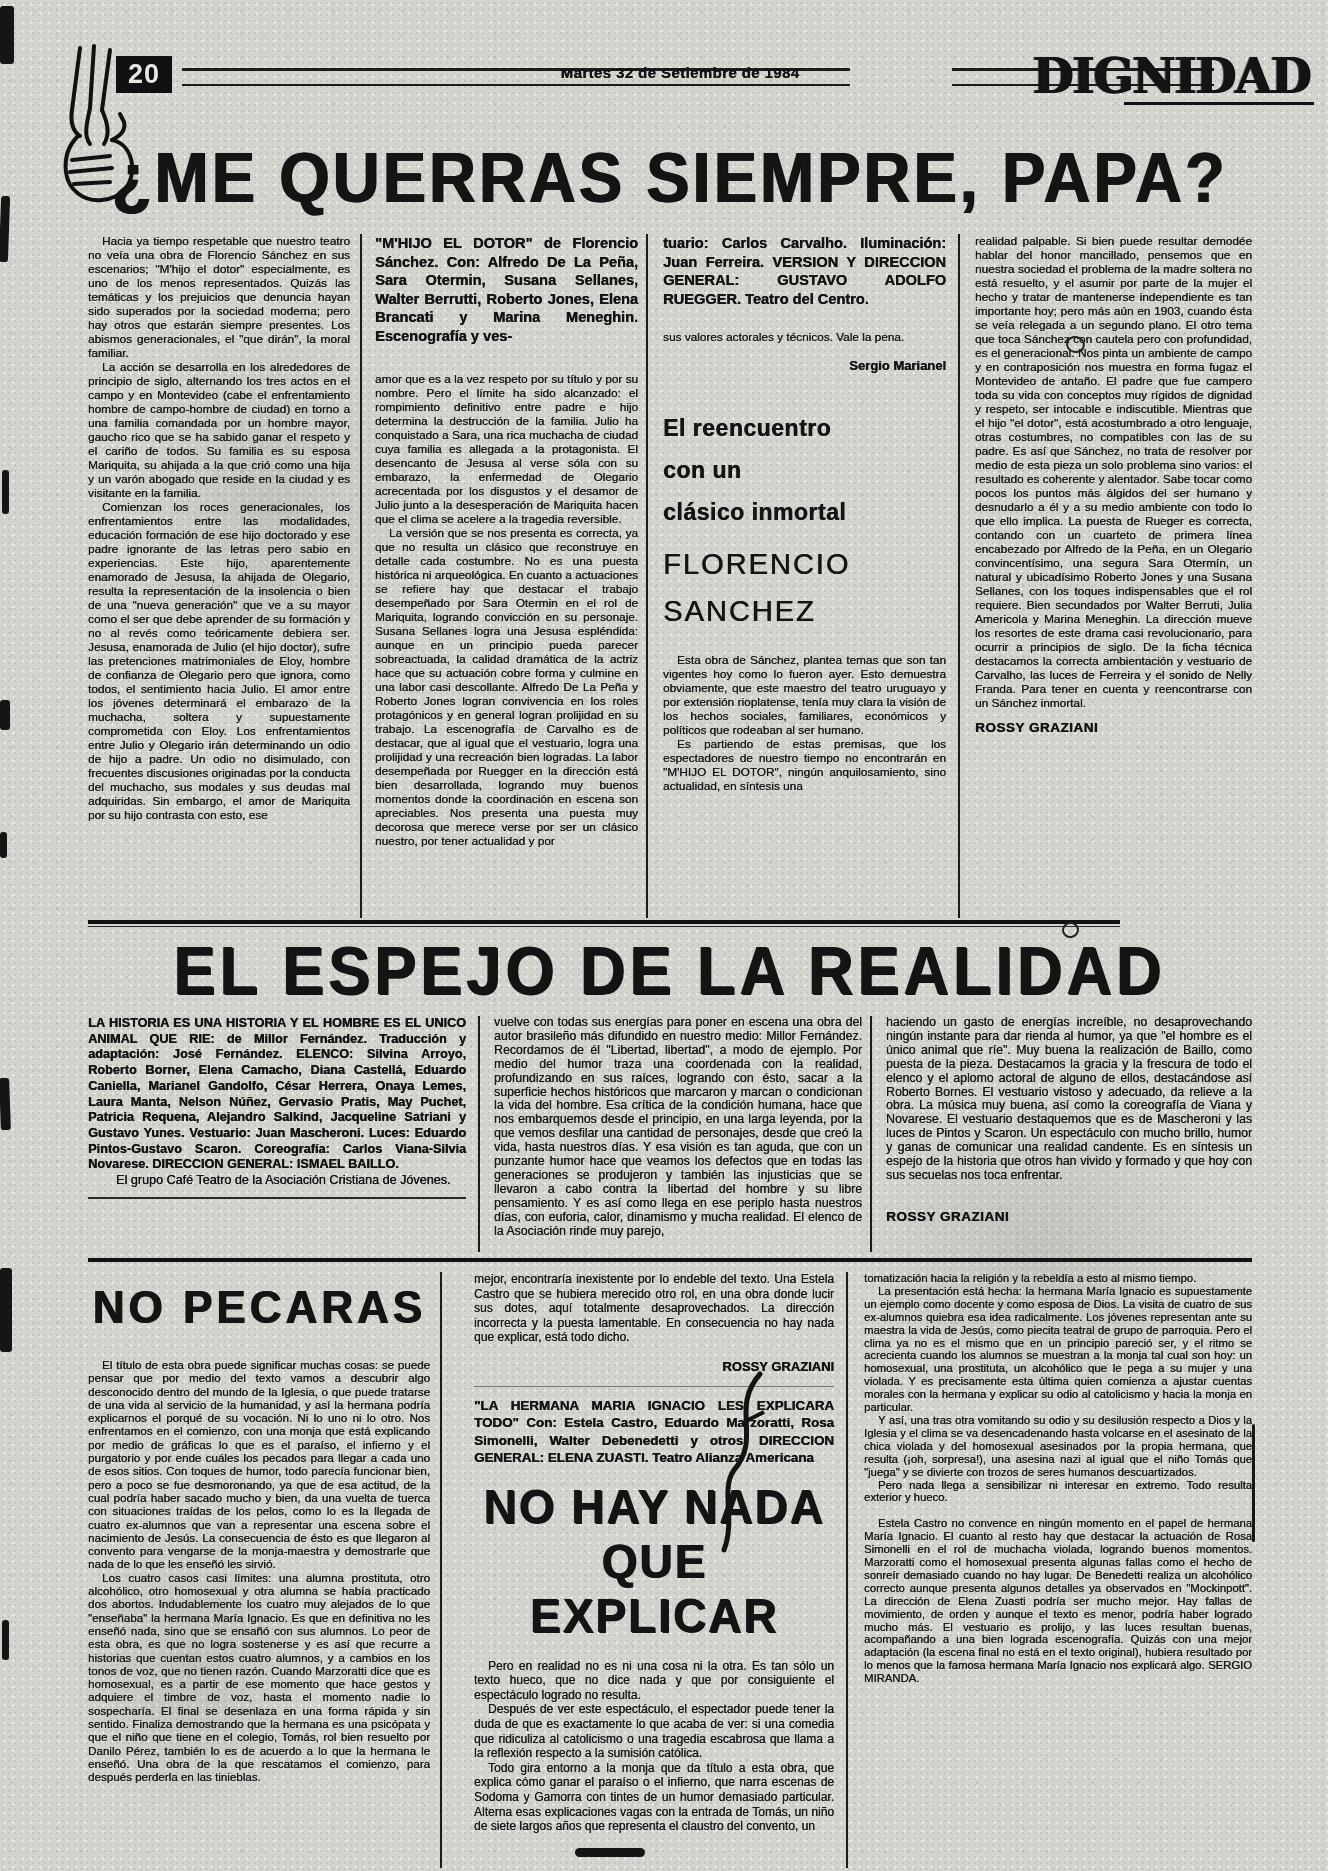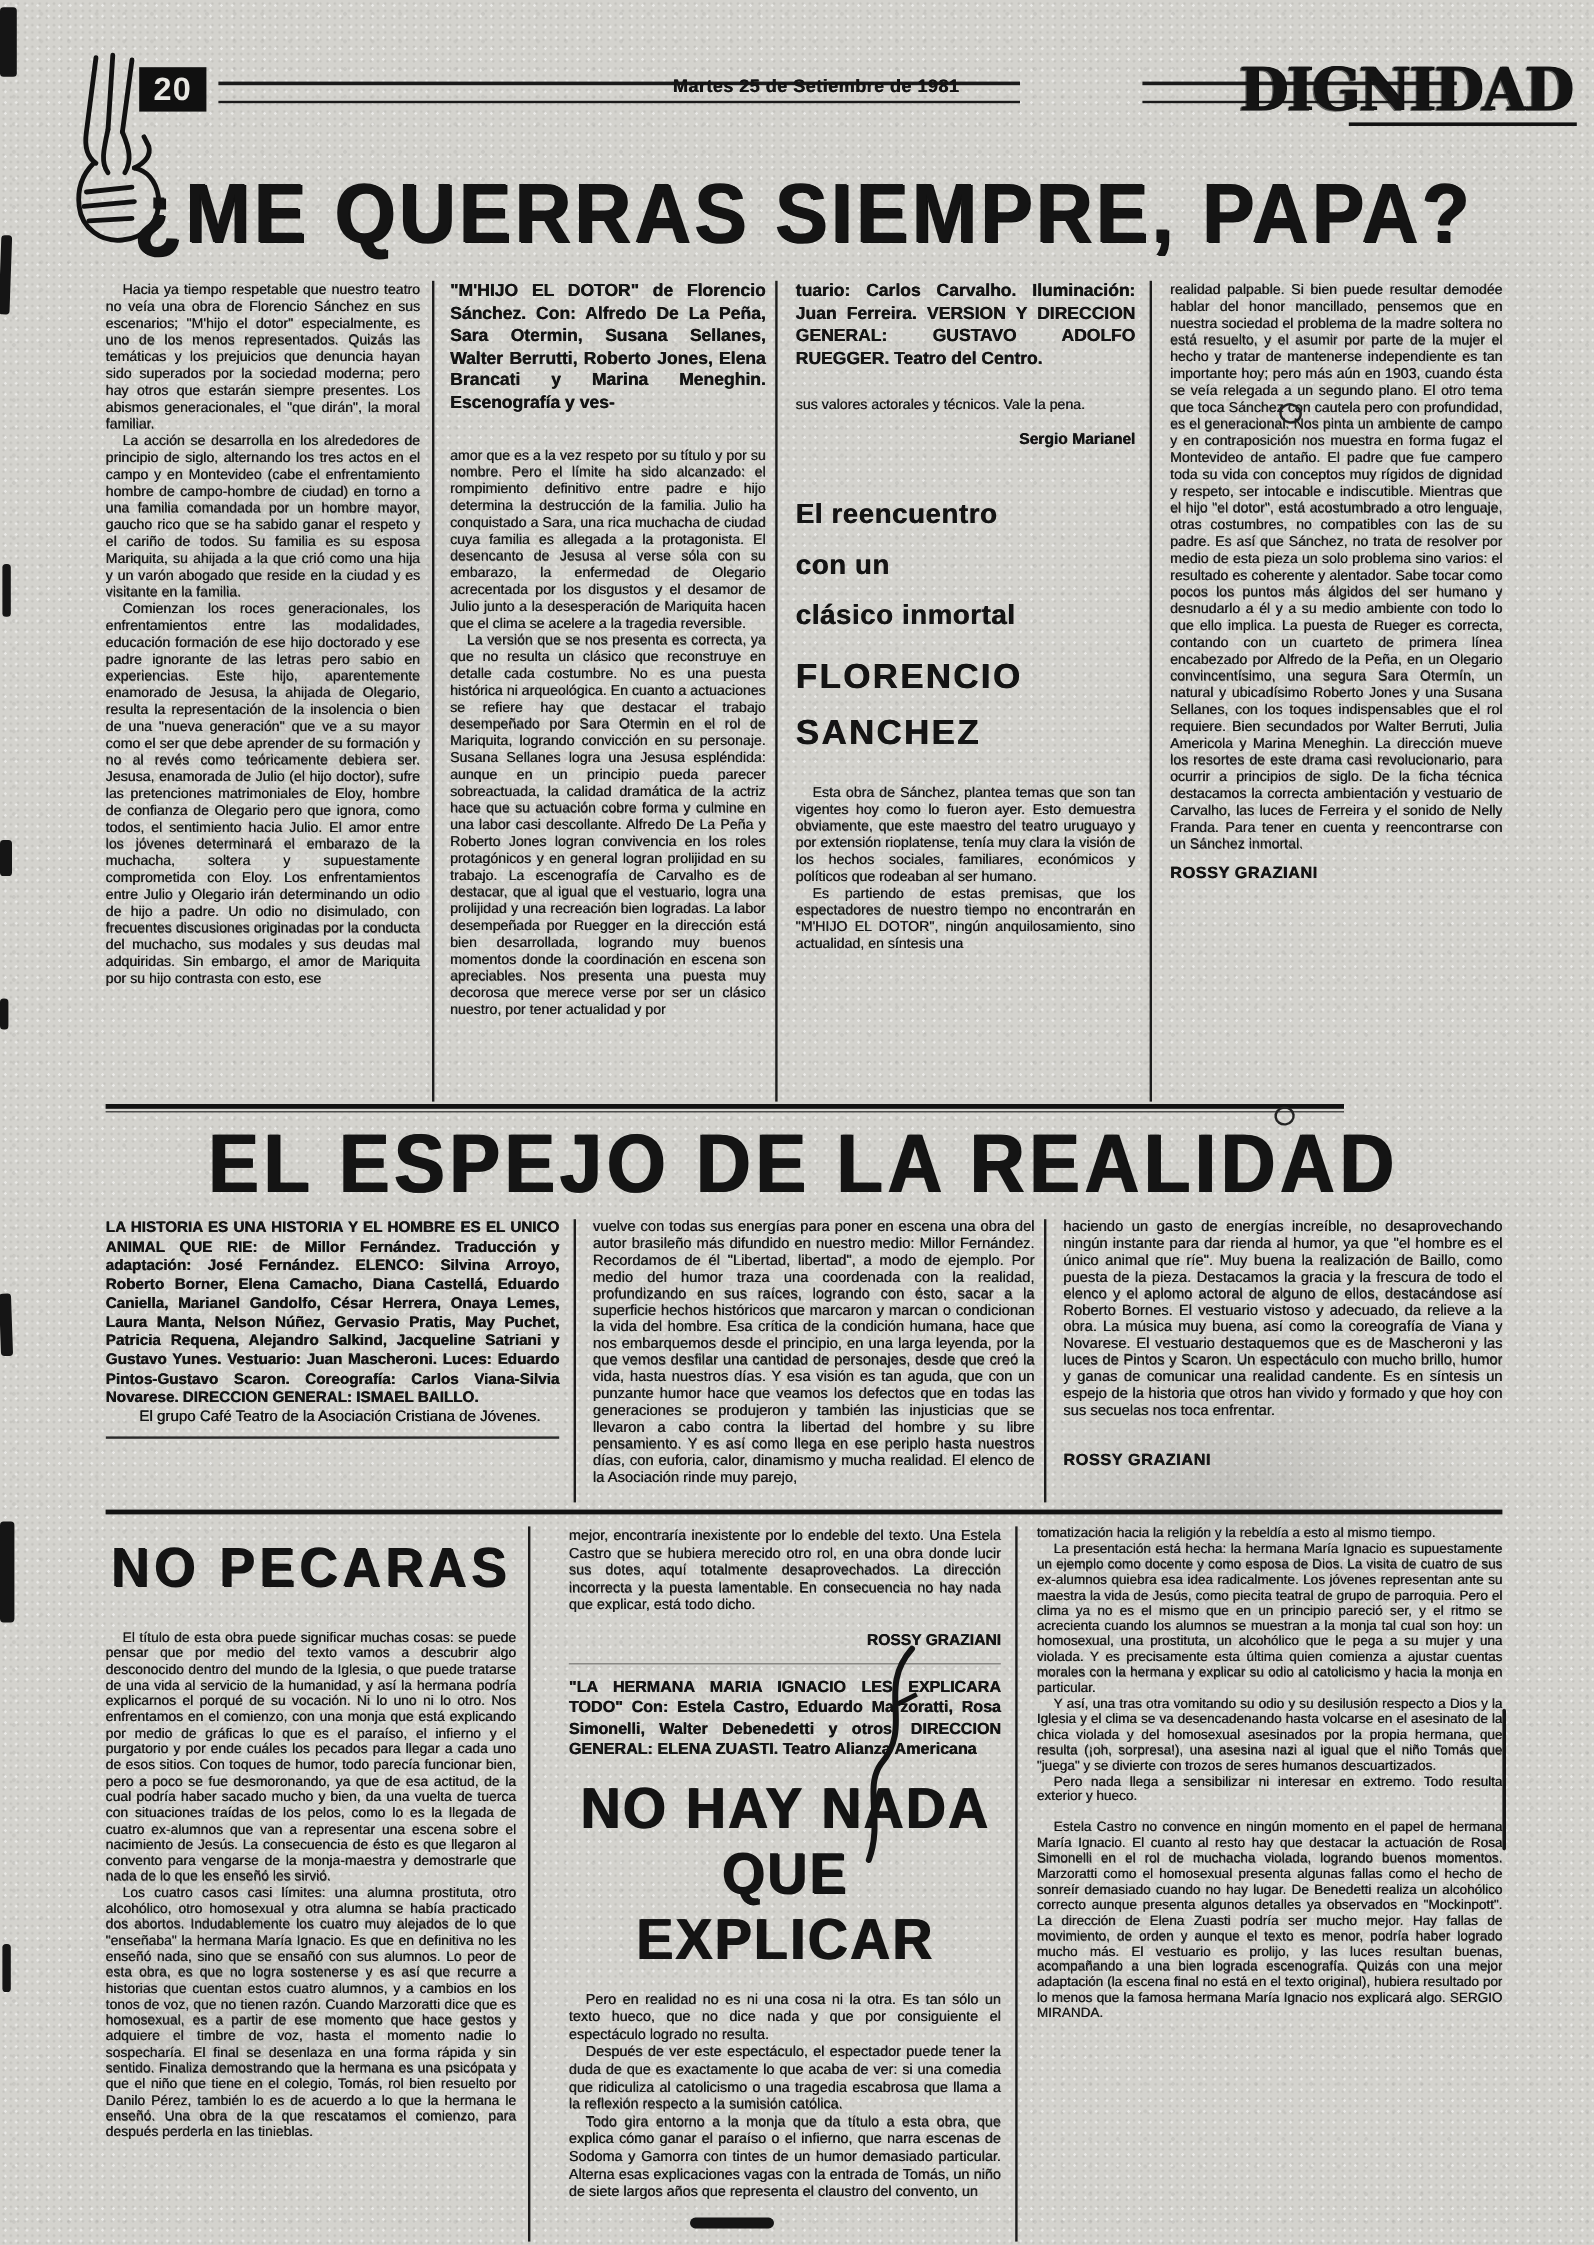--- a/index.html
+++ b/index.html
@@ -38,21 +38,21 @@
   .col{box-sizing:border-box;overflow:hidden;height:100%;}
   .vr{border-left:2px solid #1c1c1c;}
   .credits{font-weight:bold;text-align:justify;text-shadow:.4px 0 0 #111;}
   .a1credits{font-size:14.6px;line-height:18.6px;}
   .byline-r{text-align:right;font-weight:bold;font-size:13px;margin-top:14px;
     text-shadow:.4px 0 0 #111;}
   .byline-l{font-weight:bold;font-size:13.5px;margin-top:10px;letter-spacing:.5px;
     text-shadow:.5px 0 0 #111;}
   .pullq{font-size:23px;font-weight:bold;line-height:42px;letter-spacing:.5px;
     text-shadow:.5px 0 0 #111;}
-  .pullname{font-size:29px;font-weight:bold;line-height:47px;letter-spacing:2px;
+  .pullname{font-size:29px;font-weight:normal;line-height:47px;letter-spacing:2px;
     text-shadow:.6px 0 0 #111;}
 
   
   .espejohead{font-weight:bold;font-size:63px;letter-spacing:4px;text-align:center;
     transform:scaleY(1.1);white-space:nowrap;text-shadow:1.5px .5px 0 #111;}
   .s2credits{font-size:12.7px;line-height:15.7px;}
   .s2note{font-size:12.6px;text-indent:28px;
     text-shadow:.3px 0 0 #111;}
   .s2body p{font-size:12.3px;line-height:13.9px;margin:0;text-align:justify;
     text-shadow:.35px .2px 0 rgba(15,15,15,.75);}
@@ -86,21 +86,21 @@
       <path d="M52 70 C58 84 60 94 54 104"></path>
       <path d="M28 96 C20 104 14 116 16 132 C18 150 34 162 52 160 C72 158 84 144 82 124 C80 110 72 102 62 100"></path>
       <path d="M62 100 C70 96 76 90 74 82 L70 74"></path>
       <path d="M22 120 L60 116 M20 132 L62 128 M24 144 L60 142"></path>
     </g>
   </svg>
 </div>
 <div class="abs pagenum" style="left:116px;top:56px;">20</div>
 <div class="abs" style="left:182px;top:68px;width:668px;height:13px;border-top:3px solid #1a1a1a;border-bottom:2px solid #1a1a1a;"></div>
 <div class="abs" style="left:952px;top:68px;width:262px;height:13px;border-top:3px solid #1a1a1a;border-bottom:2px solid #1a1a1a;"></div>
-<div class="abs dateline" style="left:470px;top:64px;width:420px;text-align:center;background:transparent;">Martes 25 de Setiembre de 1981</div>
+<div class="abs dateline" style="left:470px;top:64px;width:420px;text-align:center;background:transparent;">Martes 32 de Setiembre de 1984</div>
 <div class="abs masthead" style="right:18px;top:48px;">DIGNIDAD</div>
 <div class="abs rule" style="left:1124px;top:102px;width:190px;height:3px;"></div>
 
 <div class="abs mainhead" style="left:84px;top:140px;width:1170px;">¿ME QUERRAS SIEMPRE, PAPA?</div>
 
 <div class="abs cols bodytext" style="left:88px;top:234px;width:1164px;height:684px;">
   <div class="col" style="width:272px;padding-right:10px;">
     <p class="ind">Hacia ya tiempo respetable que nuestro teatro no veía una obra de Florencio Sánchez en sus escenarios; "M'hijo el dotor" especialmente, es uno de los menos representados. Quizás las temáticas y los prejuicios que denuncia hayan sido superados por la sociedad moderna; pero hay otros que estarán siempre presentes. Los abismos generacionales, el "que dirán", la moral familiar.</p>
     <p class="ind">La acción se desarrolla en los alrededores de principio de siglo, alternando los tres actos en el campo y en Montevideo (cabe el enfrentamiento hombre de campo-hombre de ciudad) en torno a una familia comandada por un hombre mayor, gaucho rico que se ha sabido ganar el respeto y el cariño de todos. Su familia es su esposa Mariquita, su ahijada a la que crió como una hija y un varón abogado que reside en la ciudad y es visitante en la familia.</p>
     <p class="ind">Comienzan los roces generacionales, los enfrentamientos entre las modalidades, educación formación de ese hijo doctorado y ese padre ignorante de las letras pero sabio en experiencias. Este hijo, aparentemente enamorado de Jesusa, la ahijada de Olegario, resulta la representación de la insolencia o bien de una "nueva generación" que ve a su mayor como el ser que debe aprender de su formación y no al revés como teóricamente debiera ser. Jesusa, enamorada de Julio (el hijo doctor), sufre las pretenciones matrimoniales de Eloy, hombre de confianza de Olegario pero que ignora, como todos, el sentimiento hacia Julio. El amor entre los jóvenes determinará el embarazo de la muchacha, soltera y supuestamente comprometida con Eloy. Los enfrentamientos entre Julio y Olegario irán determinando un odio de hijo a padre. Un odio no disimulado, con frecuentes discusiones originadas por la conducta del muchacho, sus modales y sus deudas mal adquiridas. Sin embargo, el amor de Mariquita por su hijo contrasta con esto, ese</p>

